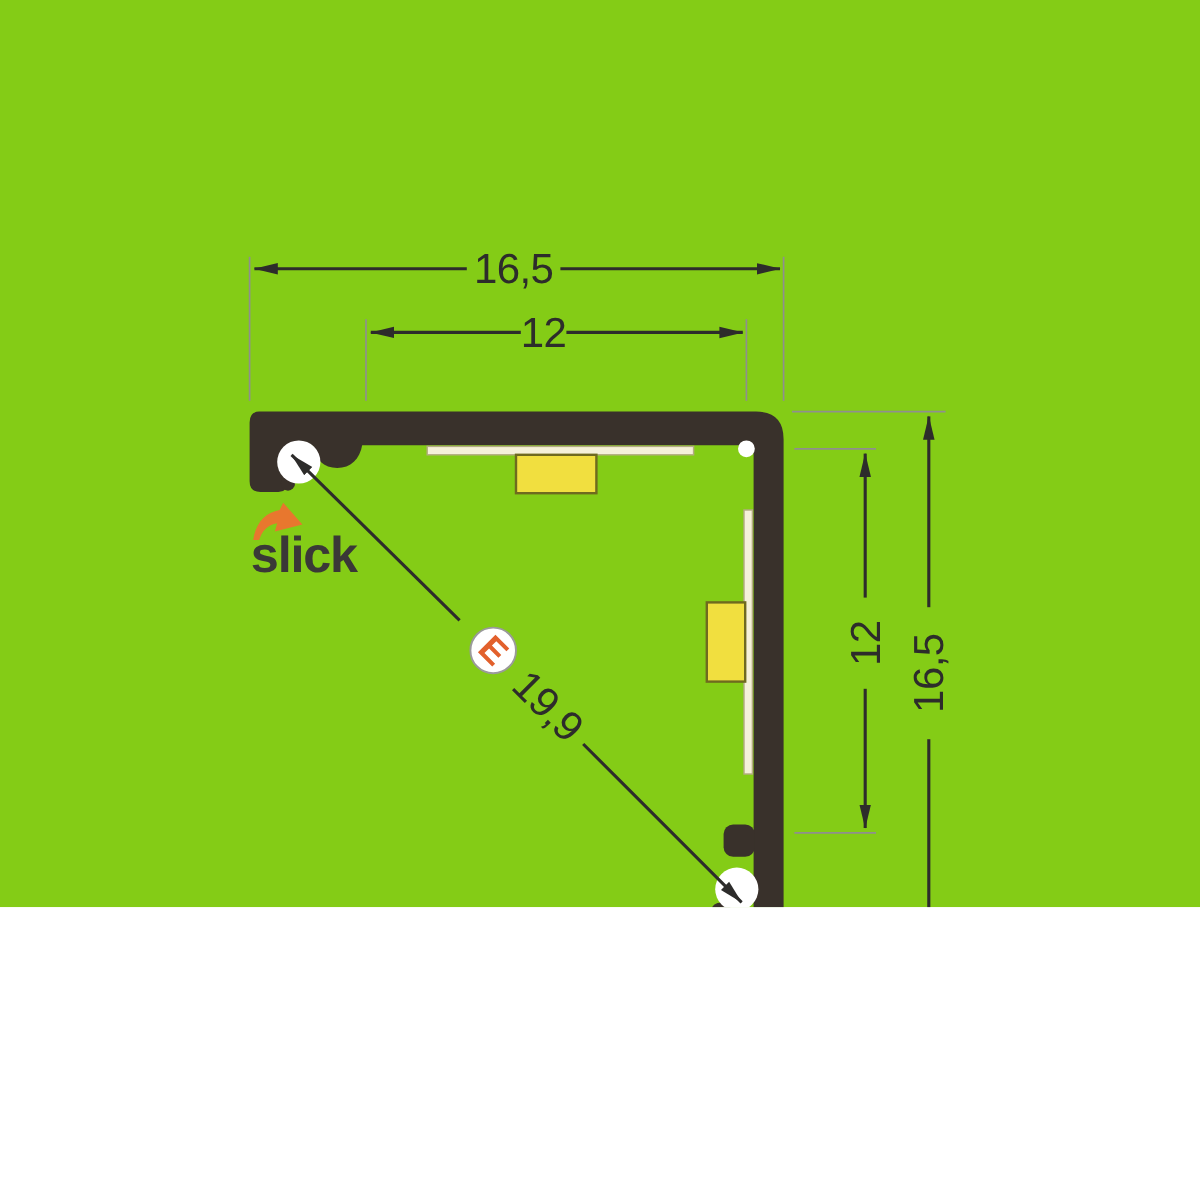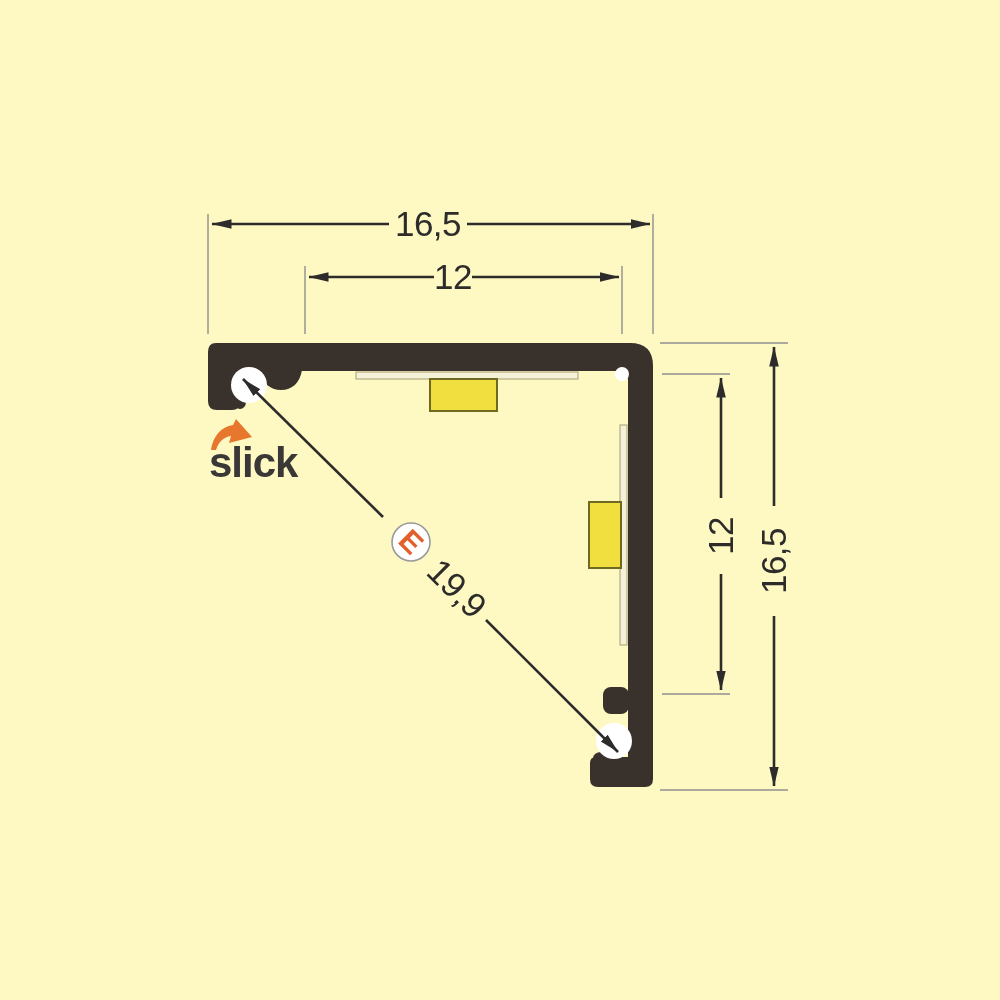--- a/index.html
+++ b/index.html
@@ -1,19 +1,19 @@
 <!DOCTYPE html>
 <html><head>
 <meta charset="utf-8">
 <style>
   html,body{margin:0;padding:0;background:#ffffff;}
   .canvas{
     position:relative;
-    width:1000px;height:1000px;
-    background:#fef9c3;
+    width:1000px;height:756px;
+    background:#84cc16;
     font-family:"Liberation Sans","DejaVu Sans",sans-serif;
     overflow:hidden;
   }
   svg{display:block;}
   .dim-line{stroke:#2d2c2b;stroke-width:2.6;fill:none;}
   .ext-line{stroke:#8f8f8f;stroke-width:1.4;fill:none;}
   .dim-text{
     fill:#2d2c2b;font-size:35px;font-weight:400;letter-spacing:-0.5px;
     font-family:"Liberation Sans","DejaVu Sans",sans-serif;
   }

